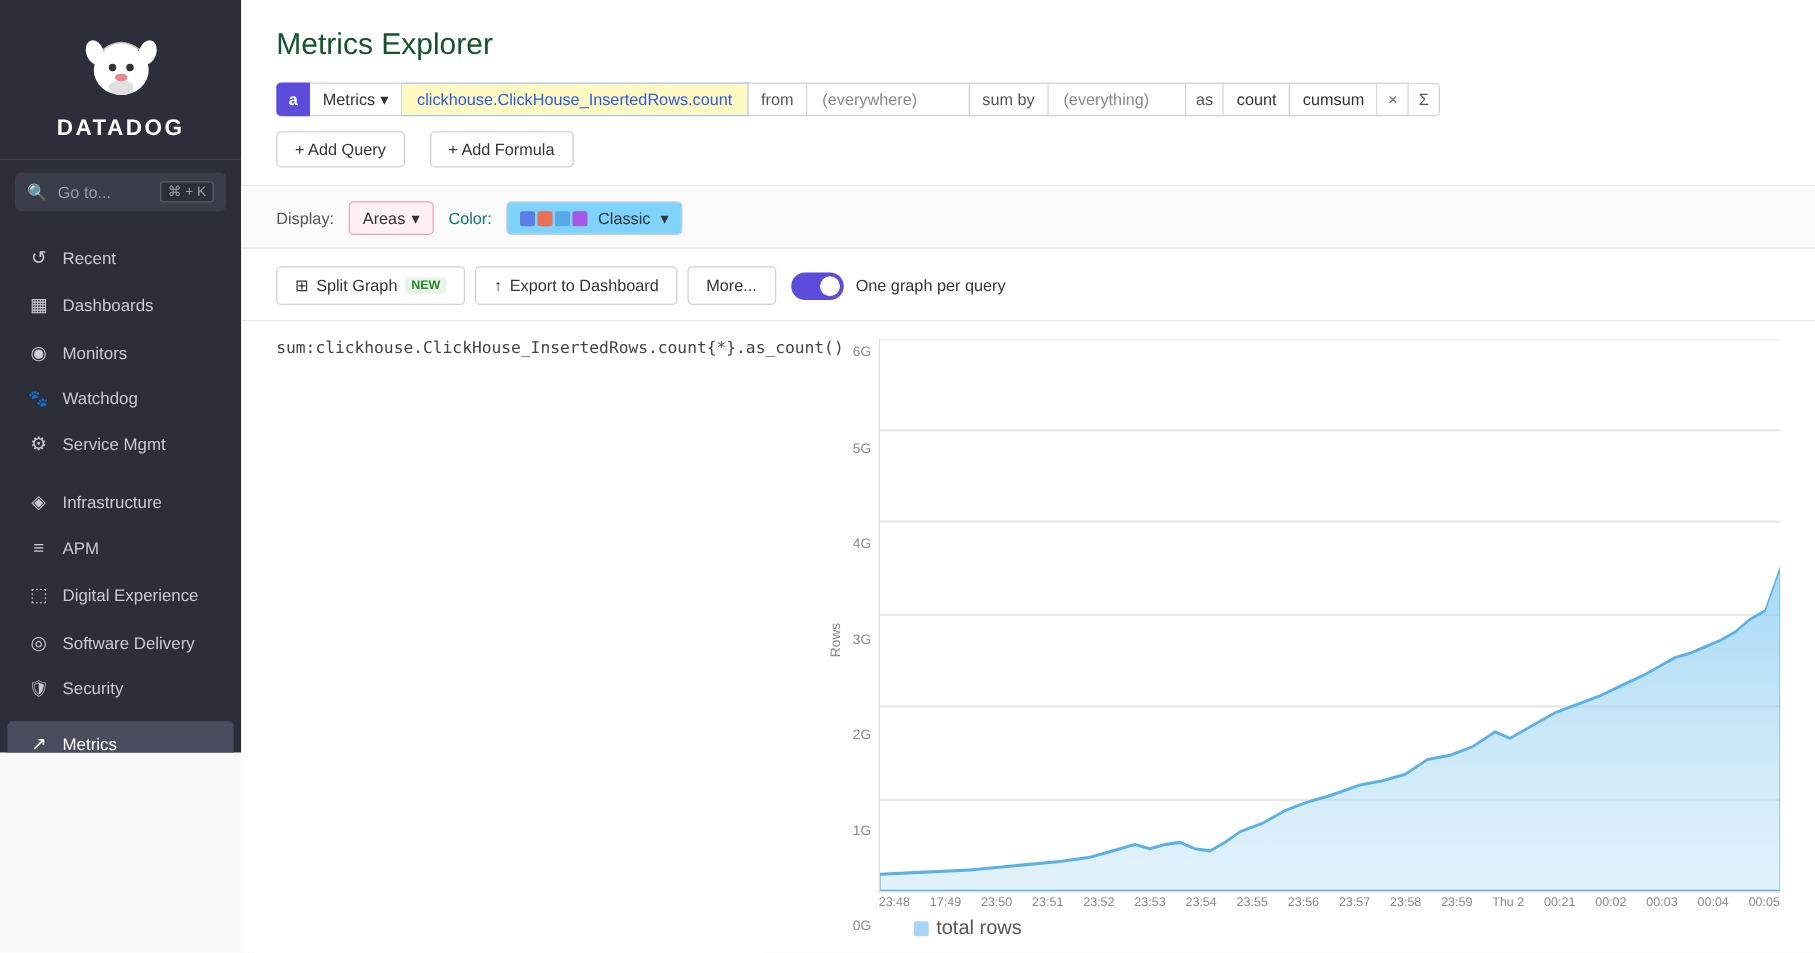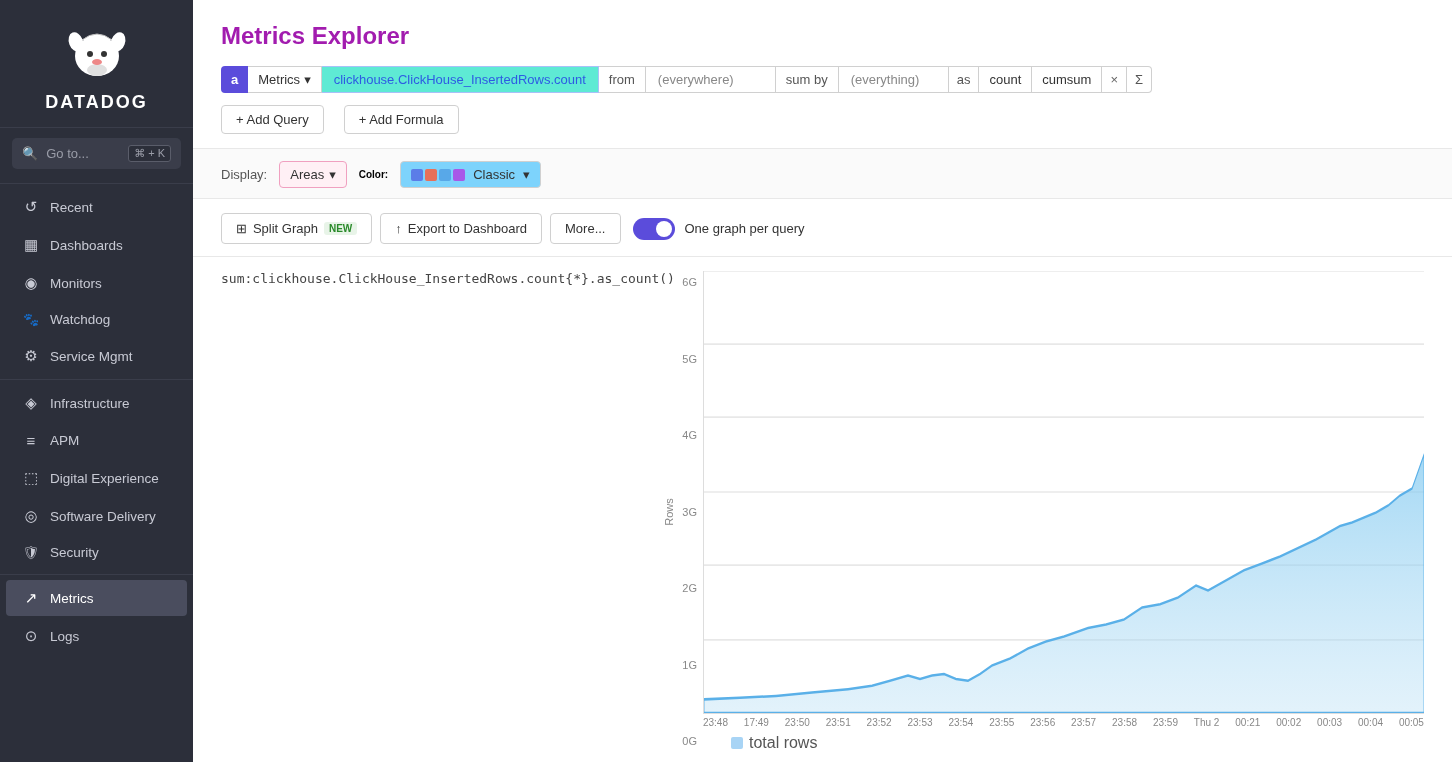--- a/index.html
+++ b/index.html
@@ -6,21 +6,21 @@
     body { font-family: -apple-system, BlinkMacSystemFont, 'Segoe UI', sans-serif; display: flex; height: 762px; overflow: hidden; background: #f8f8f8; }
 
     
     .sidebar {
       width: 193px;
       min-width: 193px;
       background: #2c2f3a;
       color: #d1d3db;
       display: flex;
       flex-direction: column;
-      height: 762px;
+      height: 602px;
       overflow: hidden;
     }
     .sidebar-logo {
       display: flex;
       flex-direction: column;
       align-items: center;
       padding: 18px 0 14px;
       border-bottom: 1px solid #3a3d4a;
     }
     .dog-icon {
@@ -81,22 +81,22 @@
       display: flex;
       flex-direction: column;
       overflow: hidden;
     }
     .main-header {
       padding: 22px 28px 10px;
       border-bottom: 1px solid #e8e8e8;
     }
     .main-title {
       font-size: 24px;
-      font-weight: 700;
-      color: #a21caf;
+      font-weight: 400;
+      color: #14532d;
       margin-bottom: 16px;
     }
 
     
     .query-bar {
       display: flex;
       align-items: center;
       gap: 0;
       margin-bottom: 12px;
       flex-wrap: nowrap;
@@ -116,21 +116,21 @@
       gap: 4px;
       background: #fff;
       border: 1px solid #d0d0d0;
       border-left: none;
       padding: 5px 10px;
       font-size: 13px;
       color: #333;
       cursor: pointer;
     }
     .query-metric-input {
-      background: #5eead4;
+      background: #fef9c3;
       border: 1px solid #a8c0f8;
       border-left: none;
       padding: 5px 12px;
       font-size: 13px;
       color: #2d5be3;
       min-width: 260px;
       cursor: text;
     }
     .query-from-label {
       padding: 5px 10px;
@@ -252,23 +252,22 @@
       background: #fff;
       font-size: 13px;
       color: #333;
       cursor: pointer;
     }
     .display-select.pink-bg {
       background: #fff0f5;
       border-color: #f0a0c0;
     }
     .color-label {
-      font-size: 10px;
-      color: #000000;
-      font-weight: bold;
+      font-size: 13px;
+      color: #0f766e;
     }
     .color-select {
       display: flex;
       align-items: center;
       gap: 8px;
       padding: 5px 10px;
       border: 1px solid #d0d0d0;
       border-radius: 4px;
       background: #7dd3fc;
       font-size: 13px;

